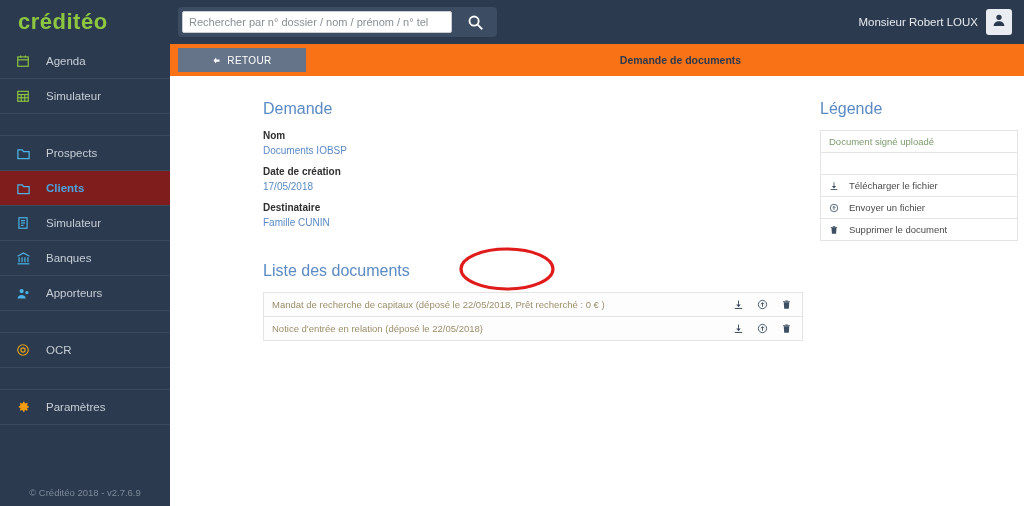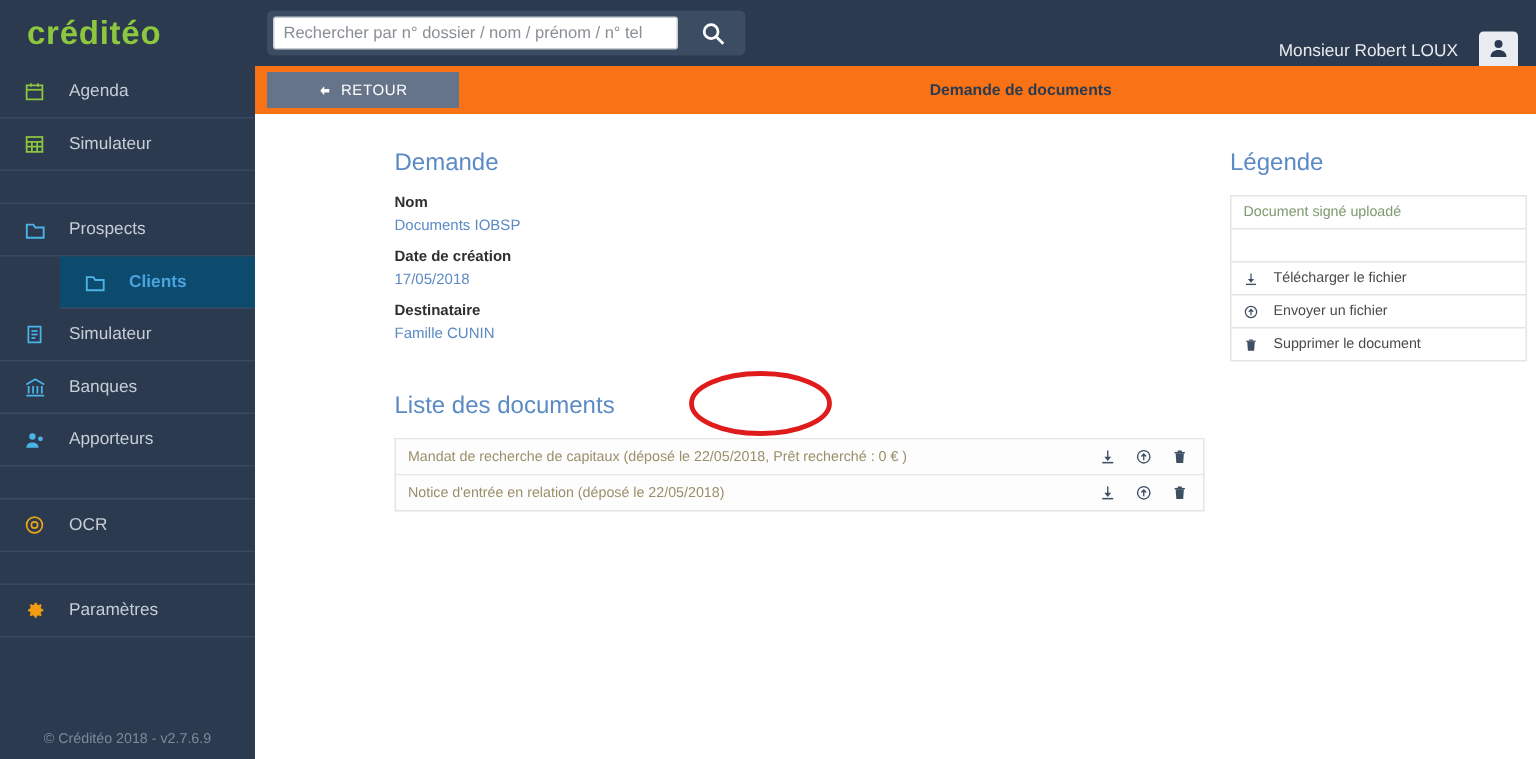--- a/index.html
+++ b/index.html
@@ -41,42 +41,42 @@
     font-family: "Liberation Sans", sans-serif;
   }
   .searchinput::placeholder { color: #8a8f96; }
   .searchbtn {
     width: 36px; height: 24px; margin-left: 5px;
     background: #3b4c63; border: none; cursor: pointer;
     display: flex; align-items: center; justify-content: center;
   }
   .searchbtn svg { display: block; }
   .userblock {
-    position: absolute; right: 12px; top: 12px; height: 44px;
-    display: flex; align-items: center; gap: 14px; justify-content: center;
+    position: absolute; right: 12px; top: 0; height: 44px;
+    display: flex; align-items: center; gap: 8px; justify-content: center;
   }
   .username { color: #e8ebee; font-size: 11.5px; }
   .avatar {
     width: 26px; height: 26px; background: #e9edf1; border-radius: 3px;
     display: flex; align-items: center; justify-content: center;
   }
 
   
   .sidebar {
     position: absolute; left: 0; top: 44px; width: 170px; height: 462px;
     background: #2b3a4f;
   }
   .navitem {
     height: 35px; display: flex; align-items: center;
     border-bottom: 1px solid #394a60;
     color: #c7ced6; font-size: 11.5px;
     cursor: pointer;
   }
   .navitem.spacer { height: 22px; cursor: default; }
-  .navitem.active { background: #0c4a6e; margin-left: 40px; }
+  .navitem.active { background: #7f1d1d; }
   .navitem.active .navlabel { color: #4aa3df; font-weight: bold; }
   .navicon {
     width: 46px; display: flex; align-items: center; justify-content: center;
     flex: 0 0 46px;
   }
   .navlabel { color: #c7ced6; font-size: 11.5px; }
   .footer {
     position: absolute; left: 0; bottom: 8px; width: 170px;
     text-align: center; color: #7d8a9a; font-size: 9.5px;
   }

